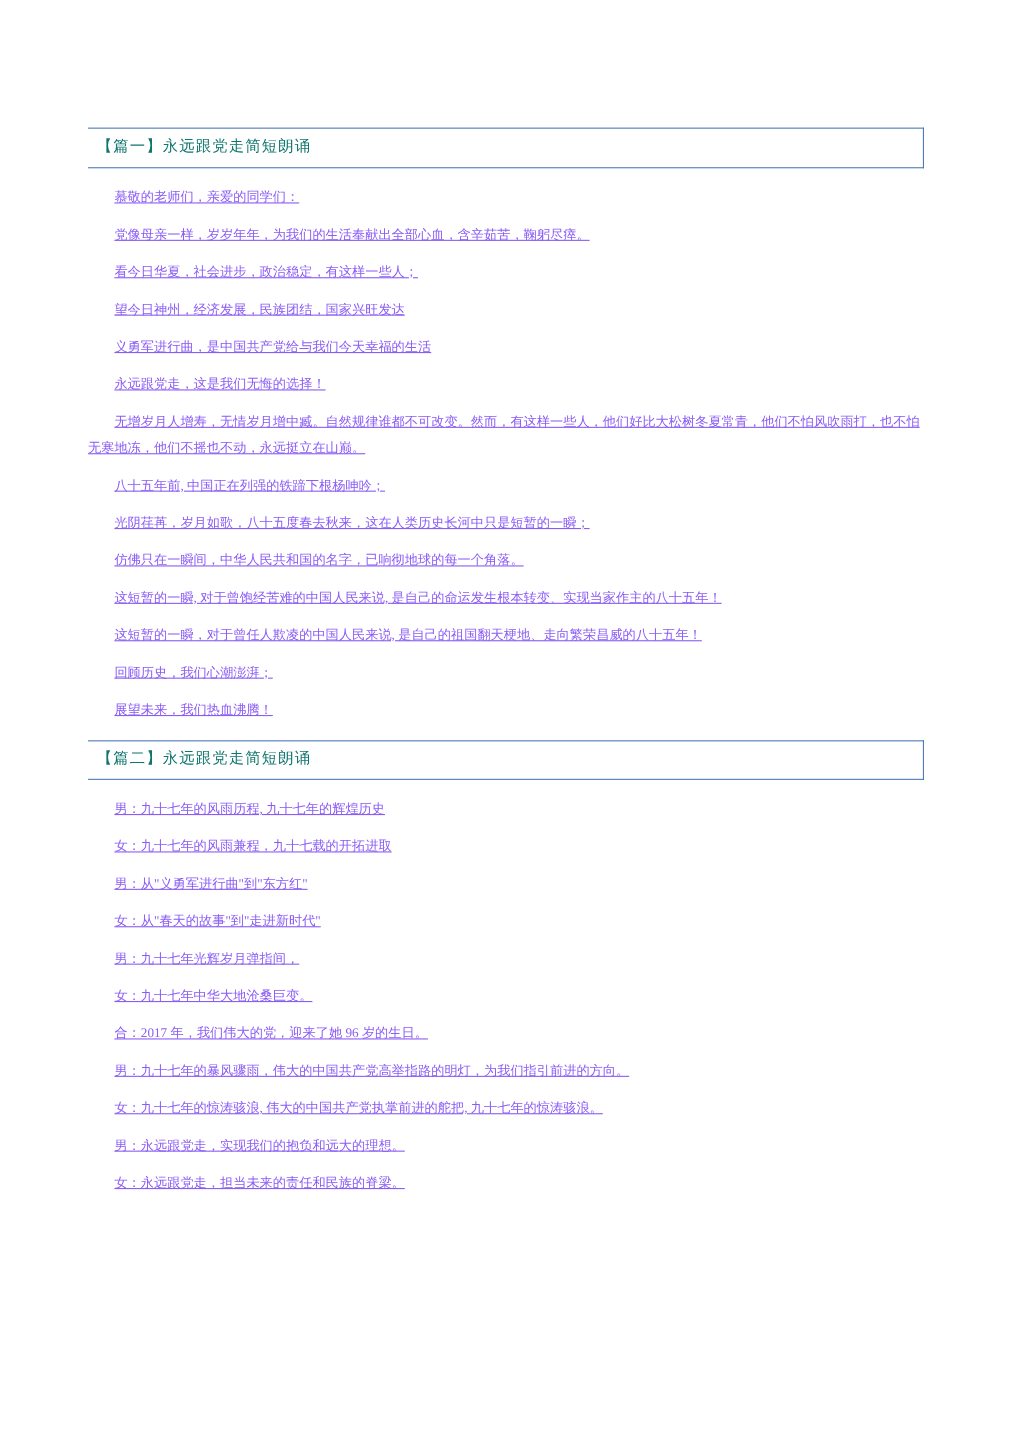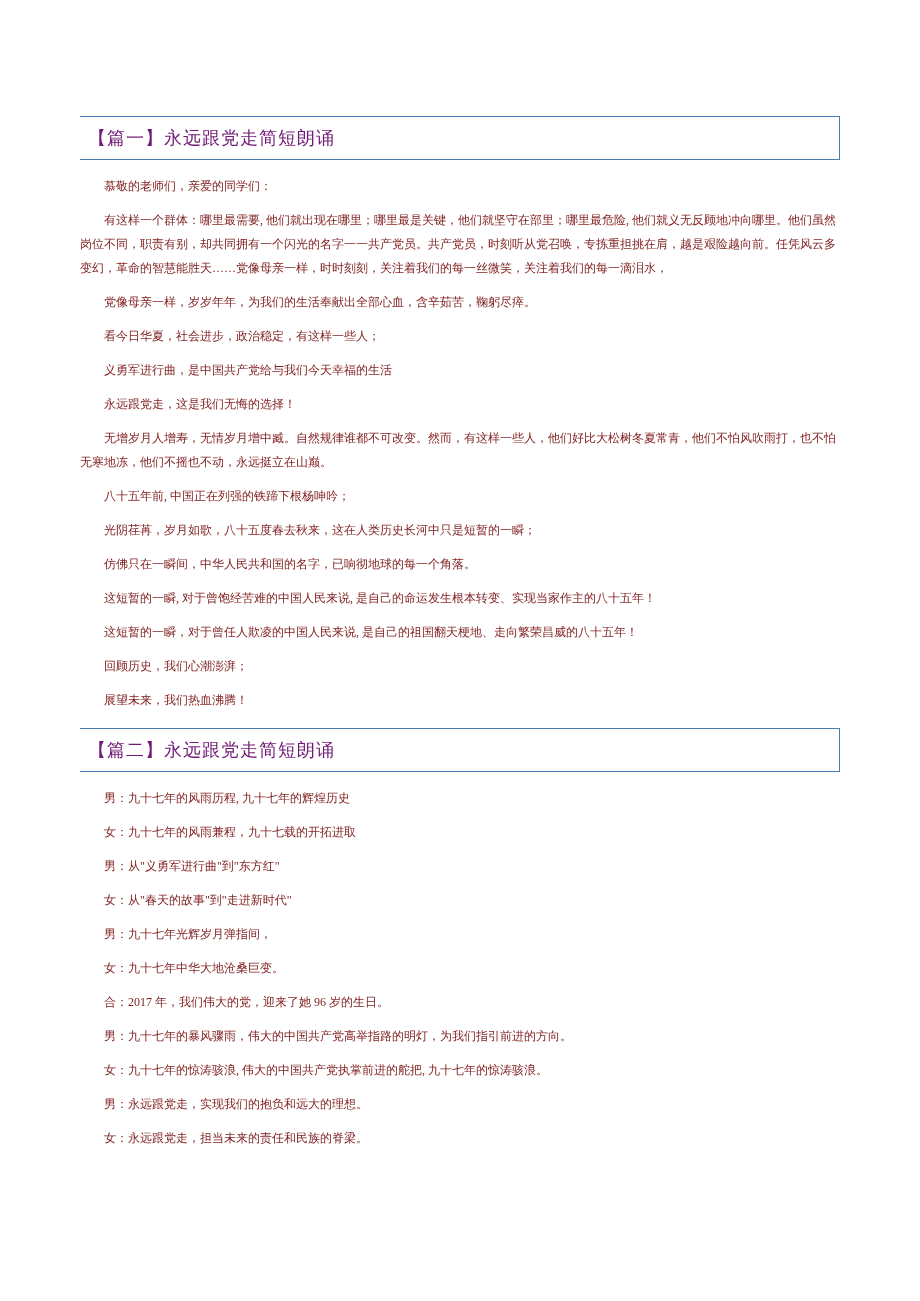--- a/index.html
+++ b/index.html
@@ -16,46 +16,47 @@
   .heading-box {
     border: 1px solid #4a7db8;
     border-left: none;
     border-right: 1px solid #4a7db8;
     padding: 4px 8px;
     margin-bottom: 14px;
     margin-top: 16px;
   }
   .heading-box .heading-text {
     font-family: "SimSun", "宋体", serif;
-    font-size: 18px;
-    color: #701a75;
+    font-size: 14px;
+    color: #0f766e;
     font-weight: normal;
     letter-spacing: 1px;
   }
   .para {
     text-indent: 2em;
     margin: 0 0 10px 0;
-    color: #7f1d1d;
+    color: #8b5cf6;
     line-height: 2.0;
+    text-decoration: underline;
   }
   .section {
     margin-bottom: 8px;
   }
 </style>
 </head>
 <body>
 
 <div class="section">
   <div class="heading-box">
     <span class="heading-text">【篇一】永远跟党走简短朗诵</span>
   </div>
   <p class="para">慕敬的老师们，亲爱的同学们：</p>
-  <p class="para">有这样一个群体：哪里最需要, 他们就出现在哪里；哪里最是关键，他们就坚守在部里；哪里最危险, 他们就义无反顾地冲向哪里。他们虽然岗位不同，职责有别，却共同拥有一个闪光的名字一一共产党员。共产党员，时刻听从党召唤，专拣重担挑在肩，越是艰险越向前。任凭风云多变幻，革命的智慧能胜天……党像母亲一样，时时刻刻，关注着我们的每一丝微笑，关注着我们的每一滴泪水，</p>
   <p class="para">党像母亲一样，岁岁年年，为我们的生活奉献出全部心血，含辛茹苦，鞠躬尽瘁。</p>
   <p class="para">看今日华夏，社会进步，政治稳定，有这样一些人；</p>
+  <p class="para">望今日神州，经济发展，民族团结，国家兴旺发达</p>
   <p class="para">义勇军进行曲，是中国共产党给与我们今天幸福的生活</p>
   <p class="para">永远跟党走，这是我们无悔的选择！</p>
   <p class="para">无增岁月人增寿，无情岁月增中臧。自然规律谁都不可改变。然而，有这样一些人，他们好比大松树冬夏常青，他们不怕风吹雨打，也不怕无寒地冻，他们不摇也不动，永远挺立在山巅。</p>
   <p class="para">八十五年前, 中国正在列强的铁蹄下根杨呻吟；</p>
   <p class="para">光阴荏苒，岁月如歌，八十五度春去秋来，这在人类历史长河中只是短暂的一瞬；</p>
   <p class="para">仿佛只在一瞬间，中华人民共和国的名字，已响彻地球的每一个角落。</p>
   <p class="para">这短暂的一瞬, 对于曾饱经苦难的中国人民来说, 是自己的命运发生根本转变、实现当家作主的八十五年！</p>
   <p class="para">这短暂的一瞬，对于曾任人欺凌的中国人民来说, 是自己的祖国翻天梗地、走向繁荣昌威的八十五年！</p>
   <p class="para">回顾历史，我们心潮澎湃；</p>
   <p class="para">展望未来，我们热血沸腾！</p>

